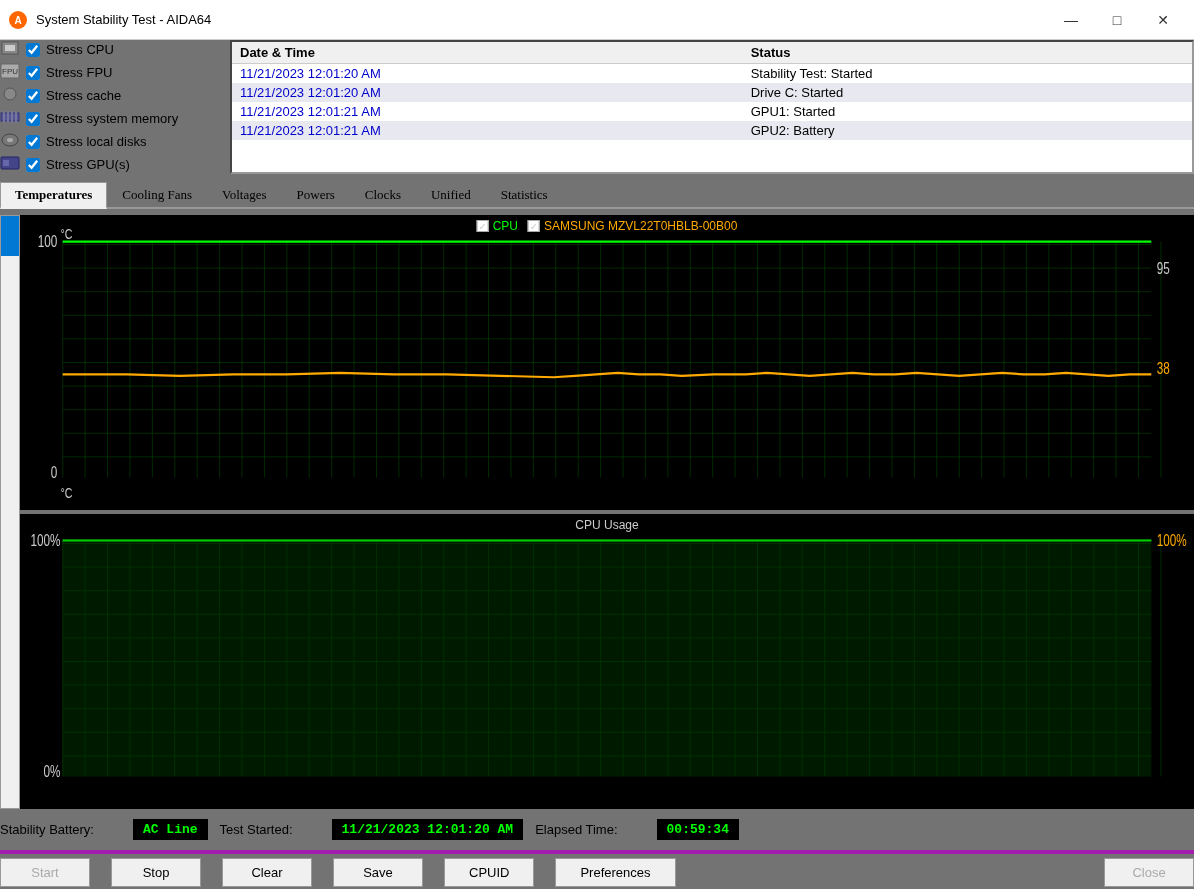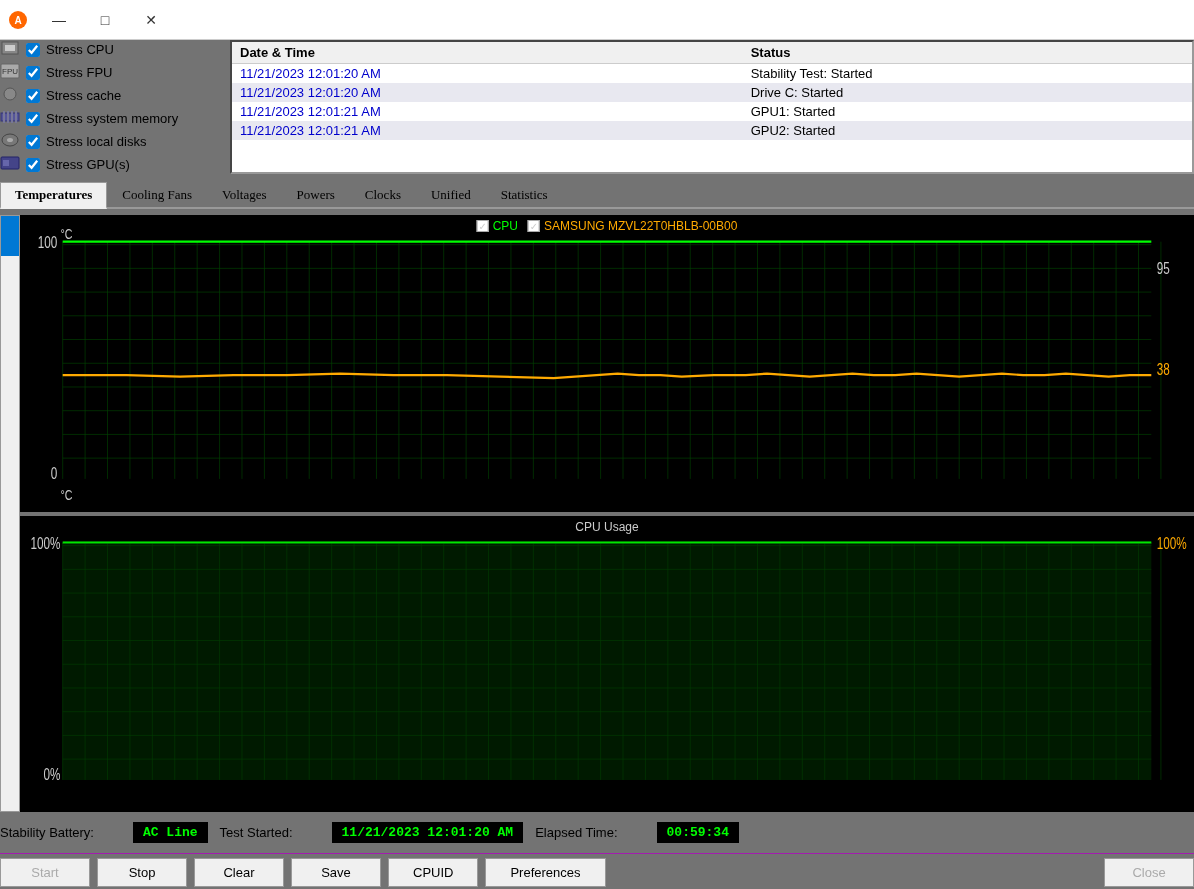--- a/index.html
+++ b/index.html
@@ -225,24 +225,24 @@
       font-family: 'Courier New', monospace;
       font-size: 13px;
       font-weight: bold;
       margin-left: 27px;
     }
 
     
     .bottom-buttons {
       display: flex;
       align-items: center;
-      gap: 7px;
+      gap: 21px;
       flex-shrink: 0;
       padding: 4px 0 2px;
-      border-top: 1px solid #a21caf;
+      border-top: 4px solid #a21caf;
     }
     .btn {
       padding: 6px 24px;
       border: 1px solid #999;
       background: #f0f0f0;
       cursor: pointer;
       font-size: 13px;
       min-width: 90px;
       text-align: center;
     }
@@ -252,20 +252,21 @@
 </head>
 <body>
 
 <div class="title-bar">
   <div class="title-bar-icon">
     <svg width="20" height="20" viewBox="0 0 20 20">
       <circle cx="10" cy="10" r="9" fill="#ff6600"></circle>
       <text x="10" y="14" text-anchor="middle" font-size="10" fill="#fff" font-weight="bold">A</text>
     </svg>
   </div>
+  <span class="title-bar-title">System Stability Test - AIDA64</span>
   <div class="title-bar-buttons">
     <button class="title-bar-btn">—</button>
     <button class="title-bar-btn">□</button>
     <button class="title-bar-btn close">✕</button>
   </div>
 </div>
 
 <div class="window-body">
 
   <div class="top-section">
@@ -339,21 +340,21 @@
             <tr>
               <td>11/21/2023 12:01:20 AM</td>
               <td>Drive C: Started</td>
             </tr>
             <tr>
               <td>11/21/2023 12:01:21 AM</td>
               <td>GPU1: Started</td>
             </tr>
             <tr>
               <td>11/21/2023 12:01:21 AM</td>
-              <td>GPU2: Started</td>
+              <td>GPU2: Battery</td>
             </tr>
           </tbody>
       </table>
     </div>
   </div>
 
   <div class="tabs-container" id="tabs-row">
   <div class="tab active">Temperatures</div>
       <div class="tab">Cooling Fans</div>
       <div class="tab">Voltages</div>

